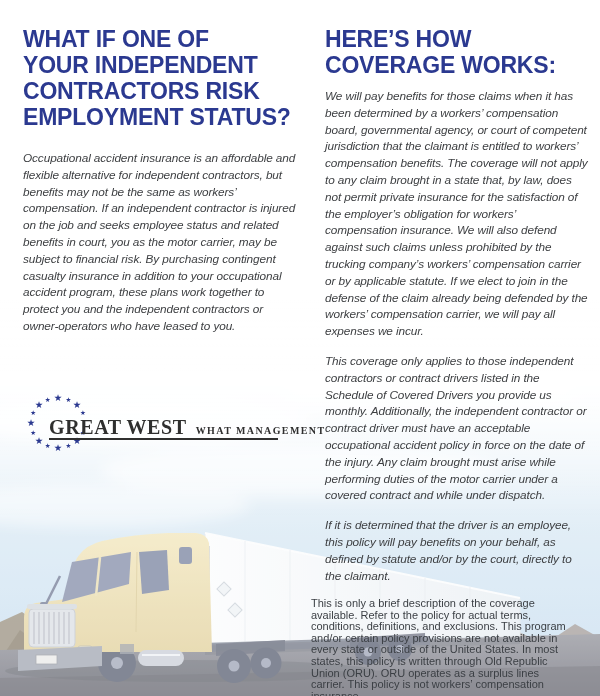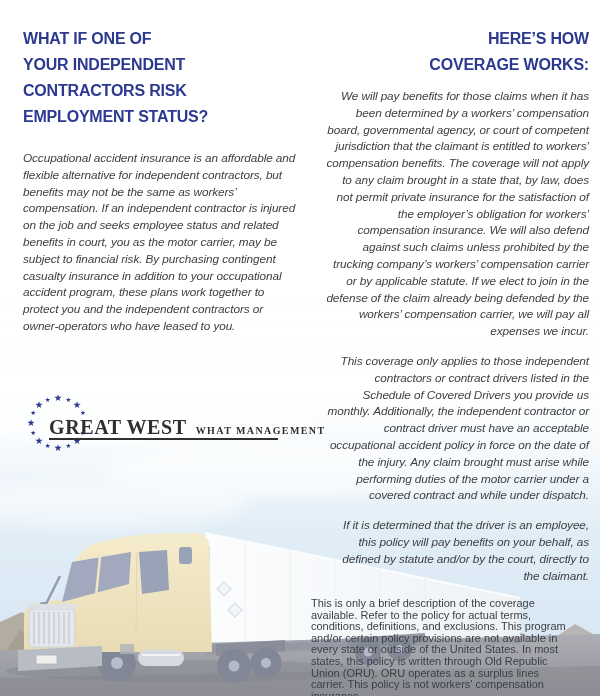--- a/index.html
+++ b/index.html
@@ -11,25 +11,25 @@
     font-family:"Liberation Sans", sans-serif;
   }
   
   .scene{
     position:absolute;left:0;top:300px;width:600px;height:396px;z-index:0;
   }
   .scene svg{display:block;}
   
   .col{position:absolute;z-index:2;}
   .col-left{left:23px;top:26px;width:276px;}
-  .col-right{left:325px;top:26px;width:264px;text-align:right;}
+  .col-right{left:325px;top:26px;width:264px;}
   .heading{
     color:var(--heading,#2b3990);
     font-weight:bold;
-    font-size:16px;line-height:26px;
+    font-size:23px;line-height:26px;
     letter-spacing:-0.2px;
   }
   .bodytext{
     color:var(--body,#3e4043);
     font-size:11.8px;line-height:16.8px;letter-spacing:-0.1px;font-style:italic;
   }
   .col-left .bodytext{margin-top:20px;}
   .col-right .bodytext{margin-top:10px;}
   .col-right .bodytext p{margin:0 0 13px 0;}
   .col-right .bodytext p:last-child{margin-bottom:0;}

